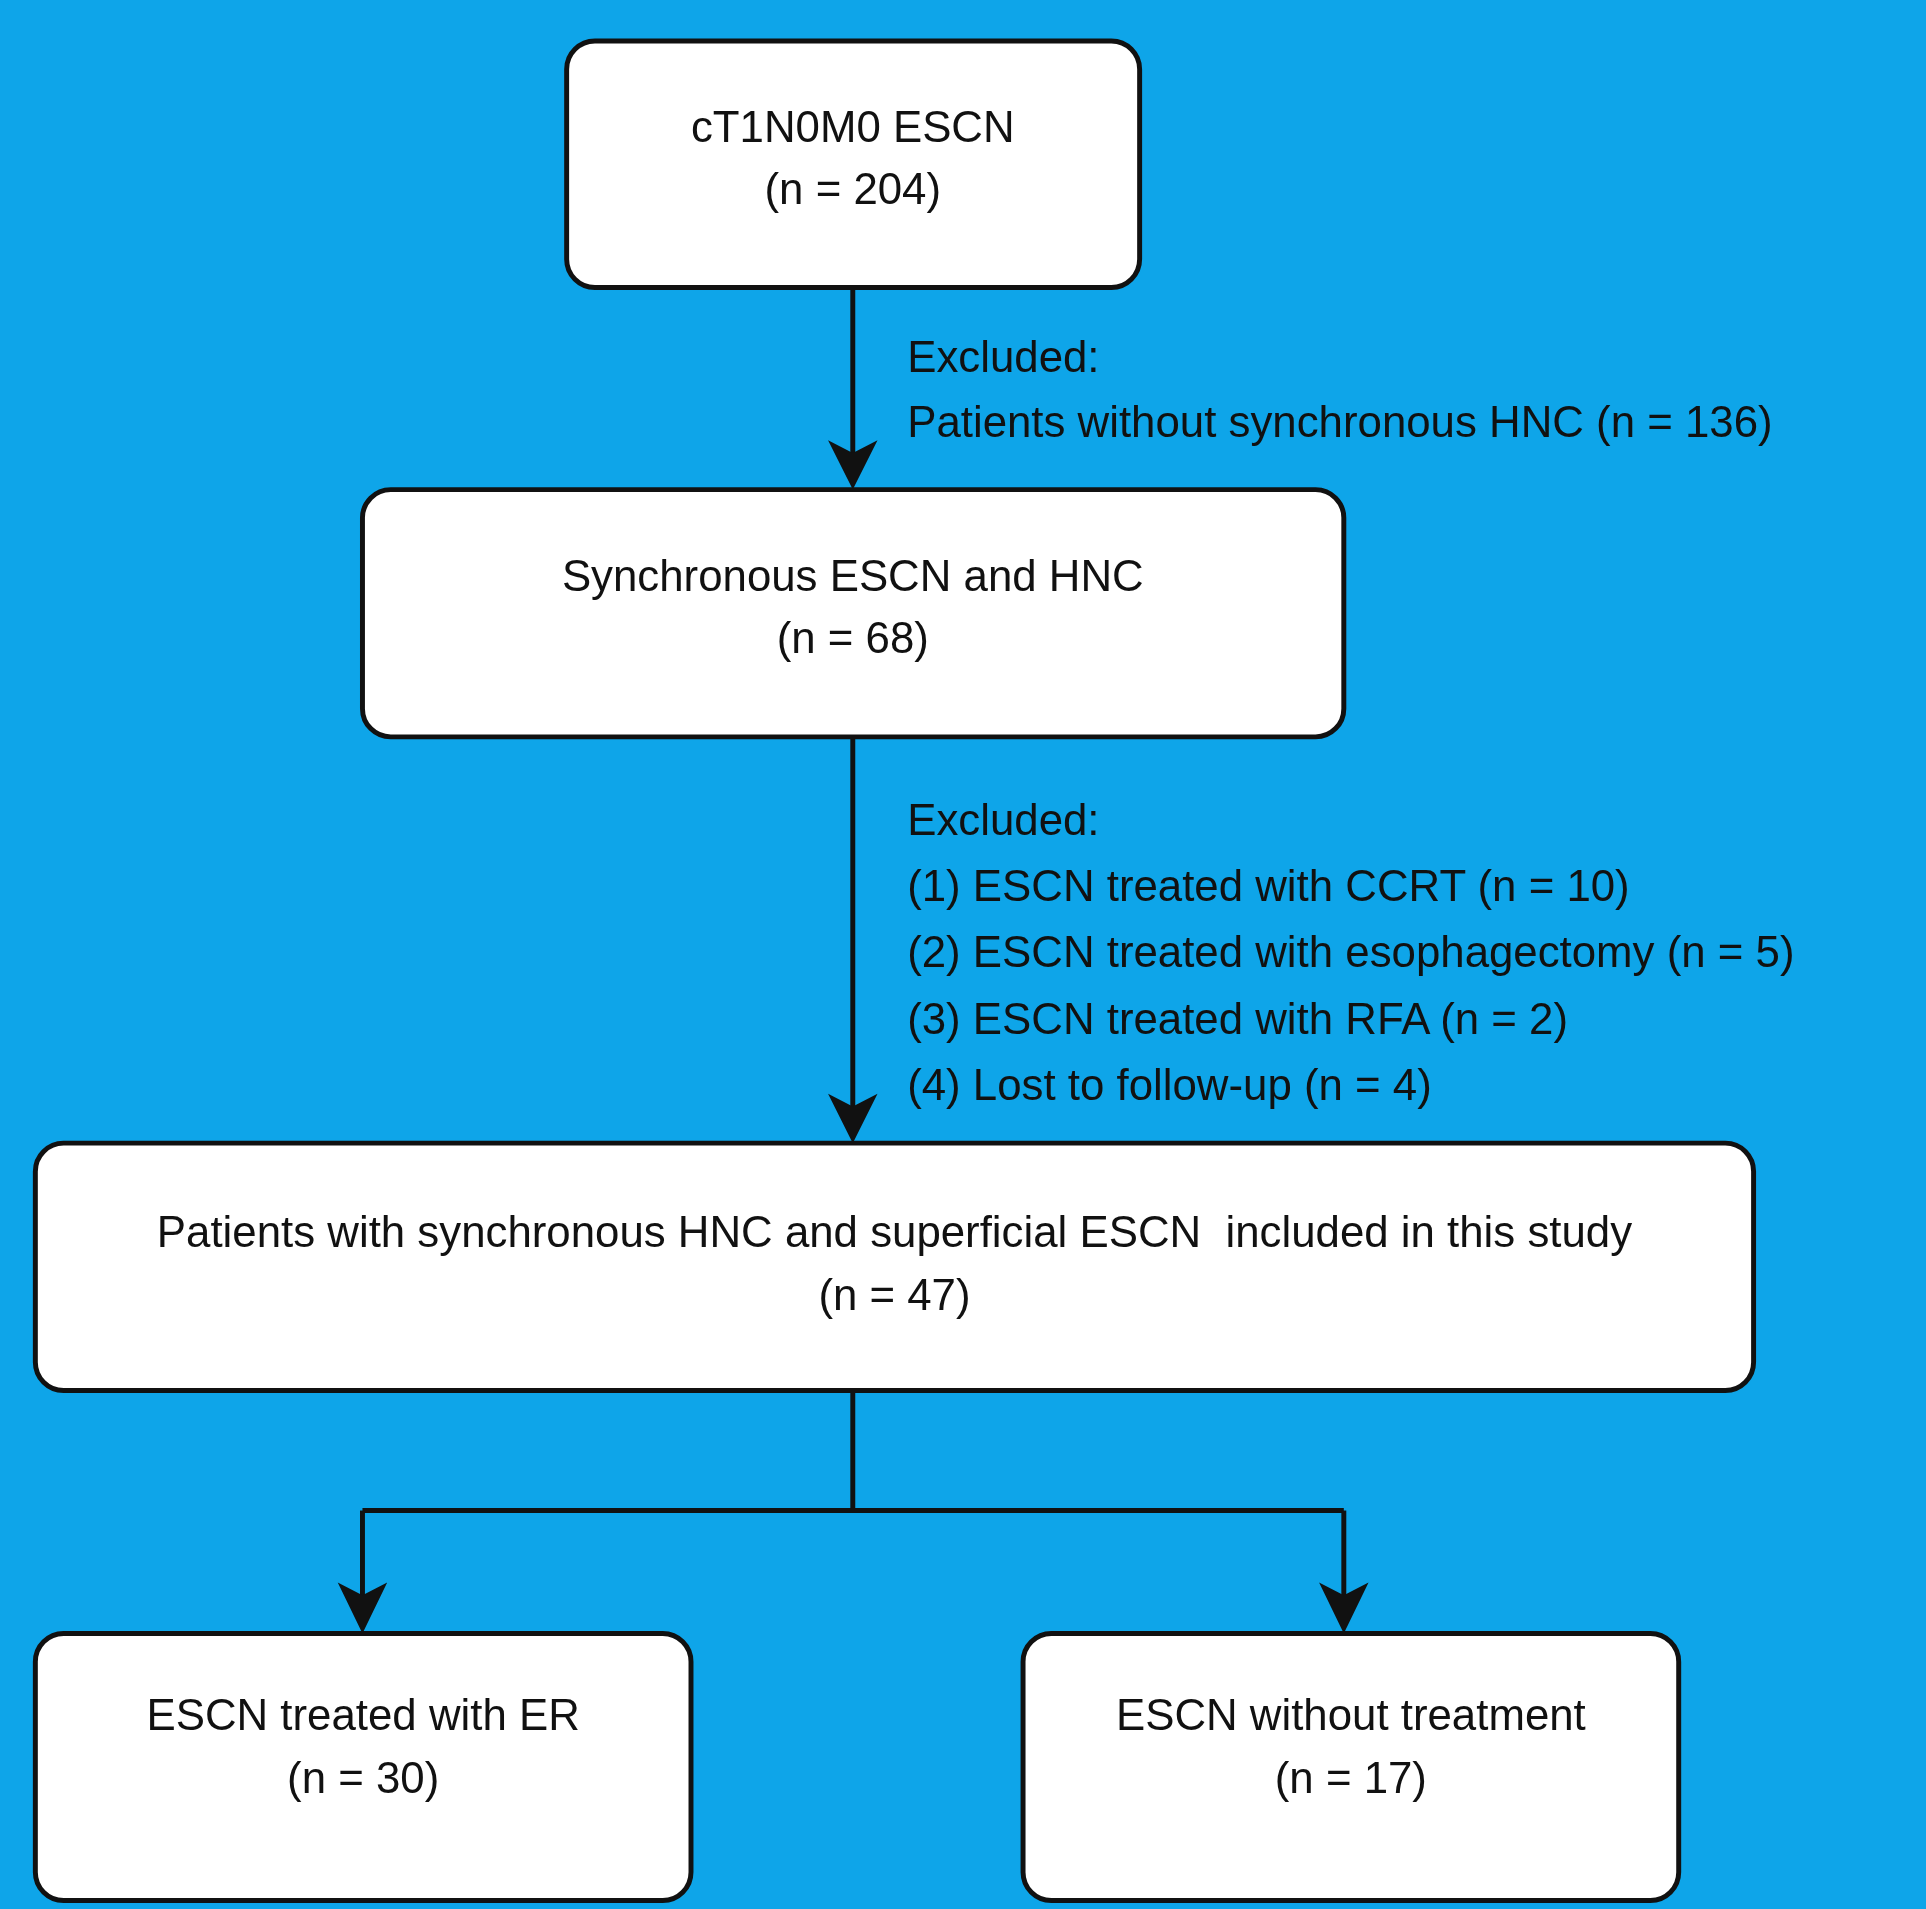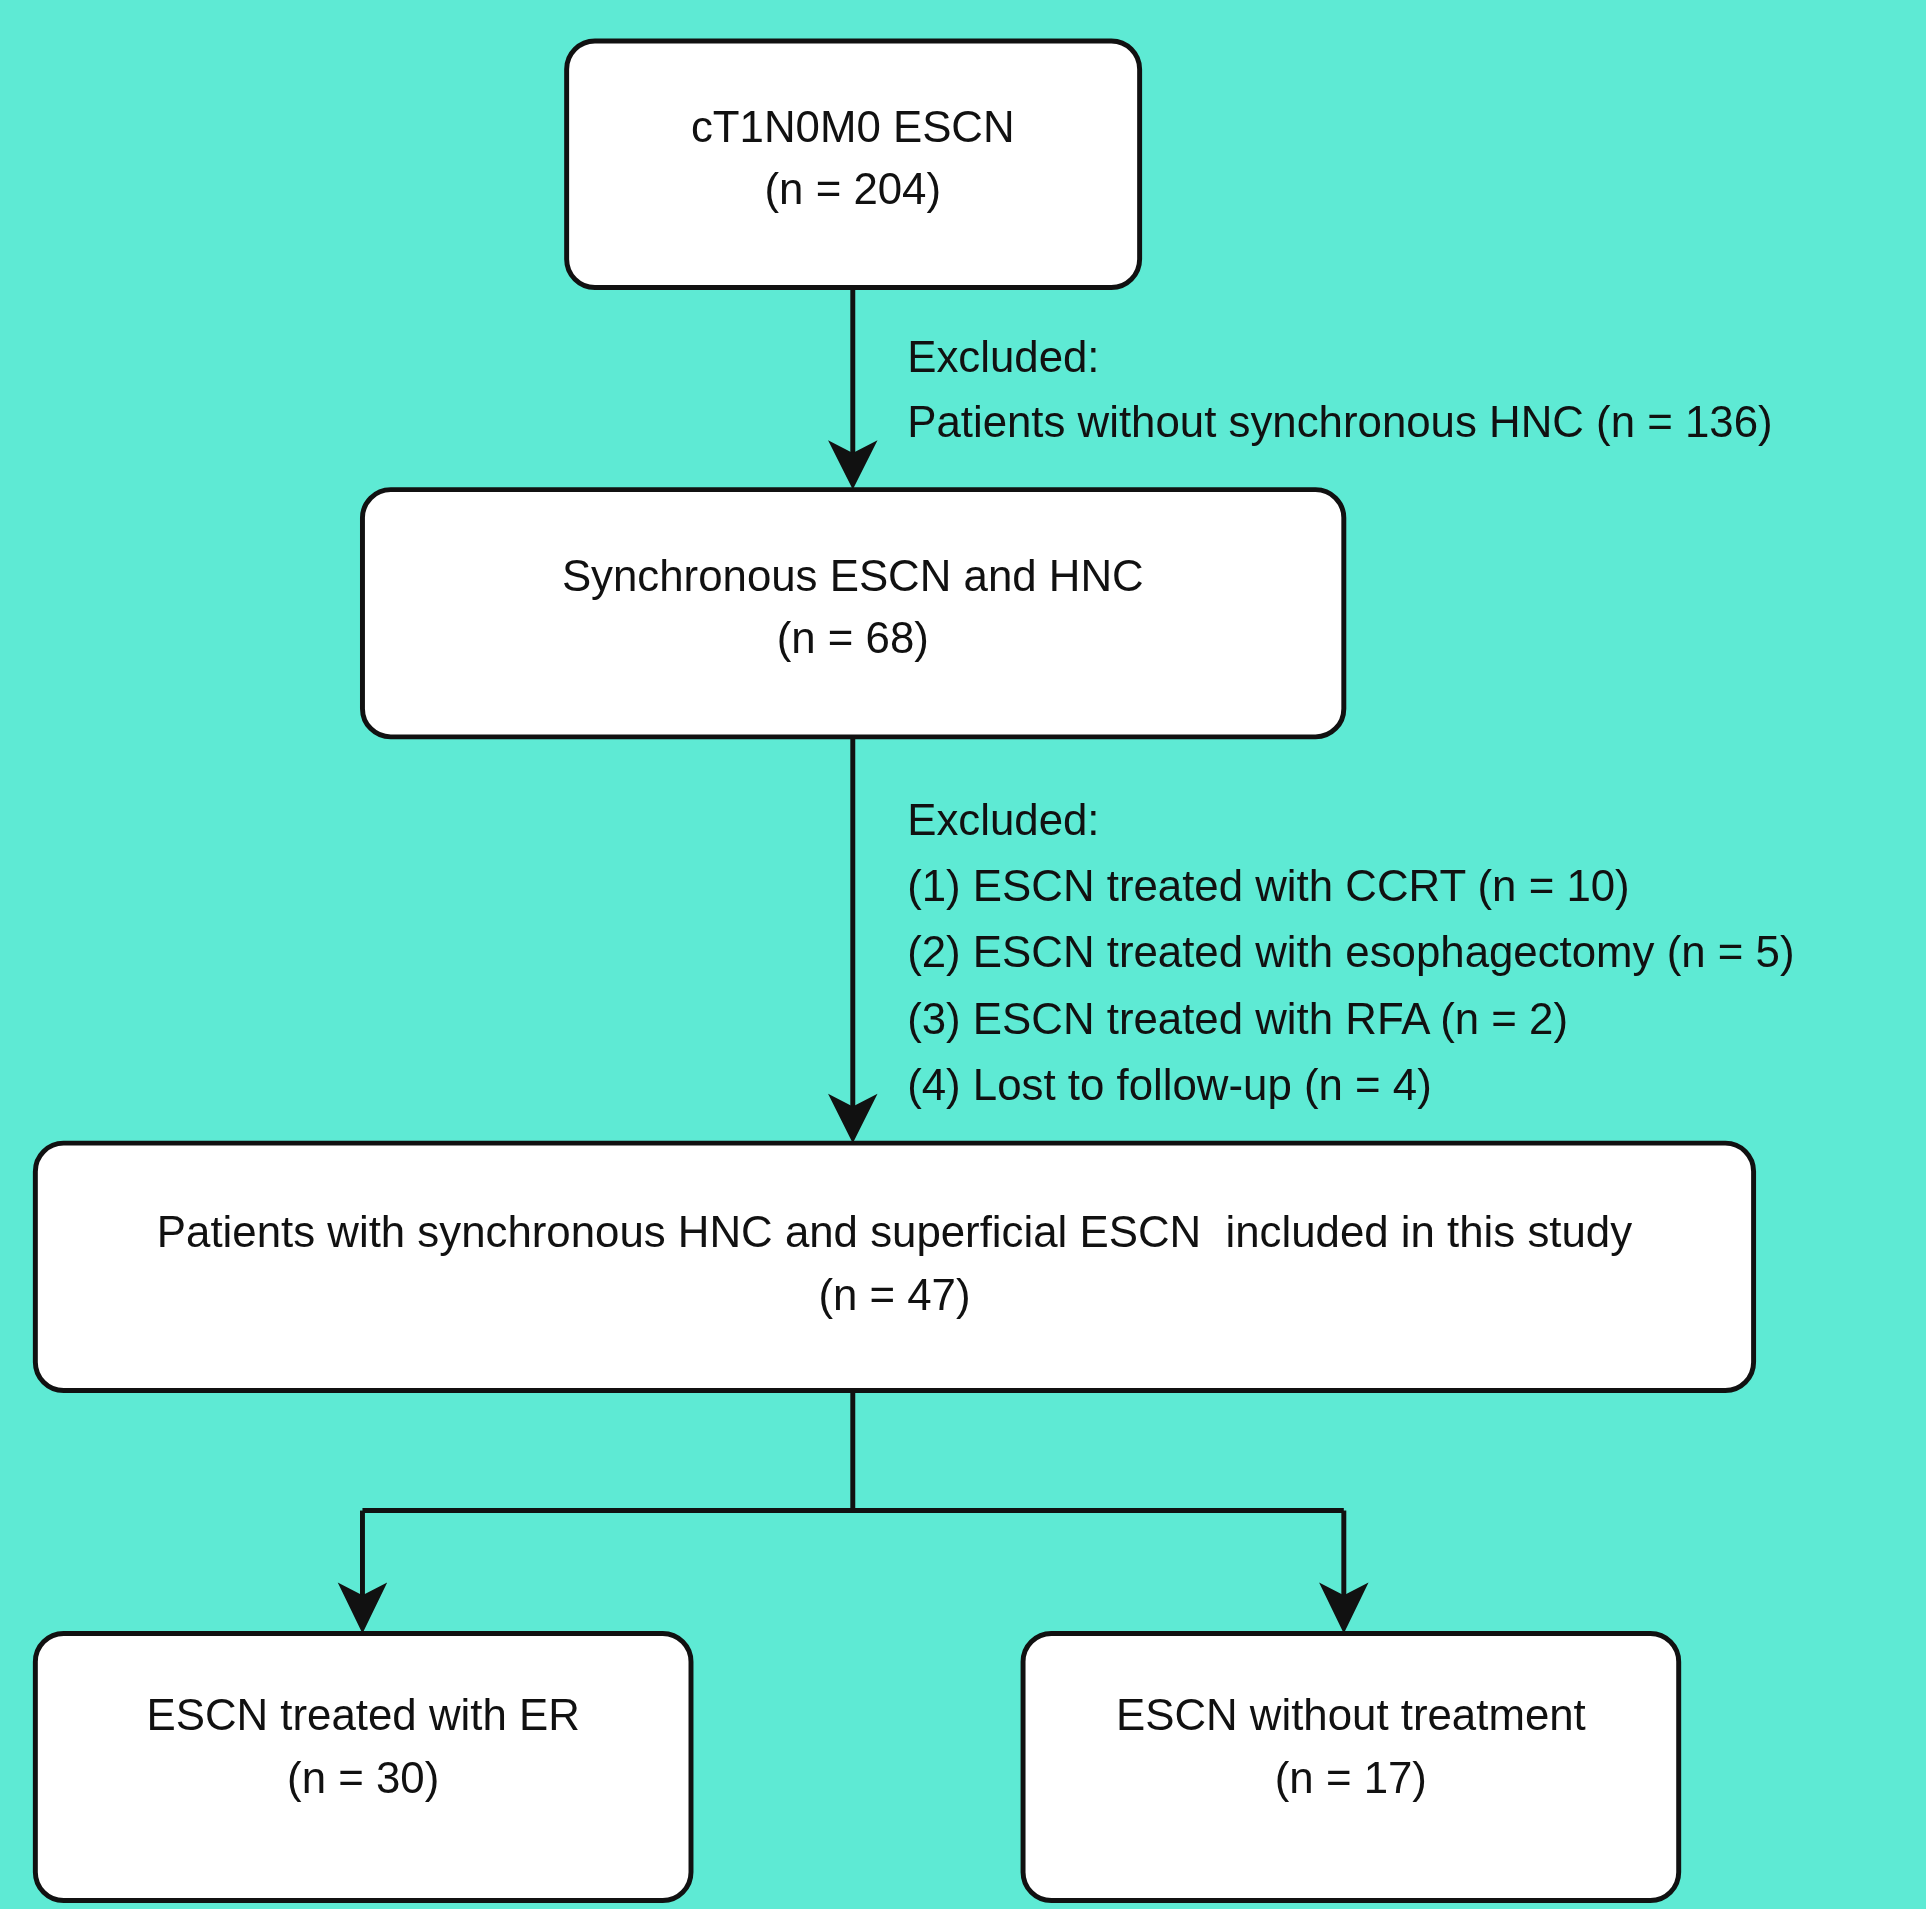--- a/index.html
+++ b/index.html
@@ -5,21 +5,21 @@
 <style>
   html, body {
     margin: 0;
     padding: 0;
     background: #ffffff;
   }
   #canvas {
     position: relative;
     width: 1926px;
     height: 1909px;
-    background: #5eead4;
+    background: #0ea5e9;
     overflow: hidden;
     font-family: "Liberation Sans", sans-serif;
   }
   svg.flow {
     position: absolute;
     top: 0;
     left: 0;
     width: 1926px;
     height: 1909px;
     display: block;

